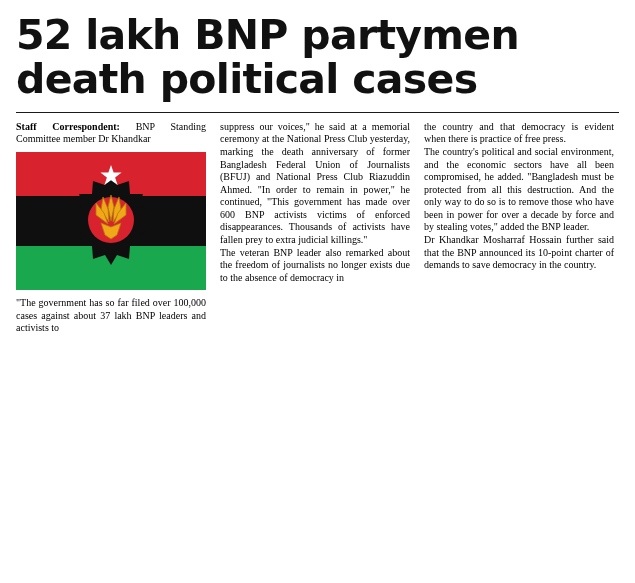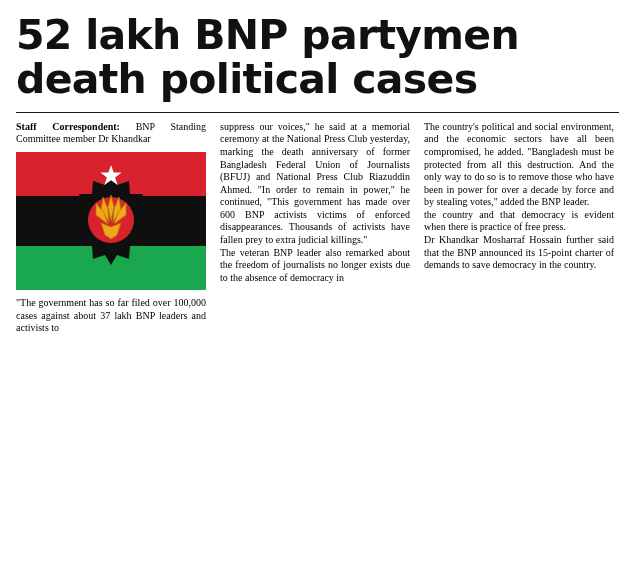--- a/index.html
+++ b/index.html
@@ -145,20 +145,20 @@
 
       <p>"The government has so far filed over 100,000 cases against about 37 lakh BNP leaders and activists to</p>
     </div>
 
     <div class="col">
       <p>suppress our voices," he said at a memorial ceremony at the National Press Club yesterday, marking the death anniversary of former Bangladesh Federal Union of Journalists (BFUJ) and National Press Club Riazuddin Ahmed. "In order to remain in power," he continued, "This government has made over 600 BNP activists victims of enforced disappearances. Thousands of activists have fallen prey to extra judicial killings."</p>
       <p>The veteran BNP leader also remarked about the freedom of journalists no longer exists due to the absence of democracy in</p>
     </div>
 
     <div class="col">
+      <p>the country and that democracy is evident when there is practice of free press.</p>
       <p>The country's political and social environment, and the economic sectors have all been compromised, he added. "Bangladesh must be protected from all this destruction. And the only way to do so is to remove those who have been in power for over a decade by force and by stealing votes," added the BNP leader.</p>
-      <p>the country and that democracy is evident when there is practice of free press.</p>
-      <p>Dr Khandkar Mosharraf Hossain further said that the BNP announced its 15-point charter of demands to save democracy in the country.</p>
+      <p>Dr Khandkar Mosharraf Hossain further said that the BNP announced its 10-point charter of demands to save democracy in the country.</p>
     </div>
 
   </div>
   <div class="footer-spacer"></div>
 </div>
 
 </body></html>

